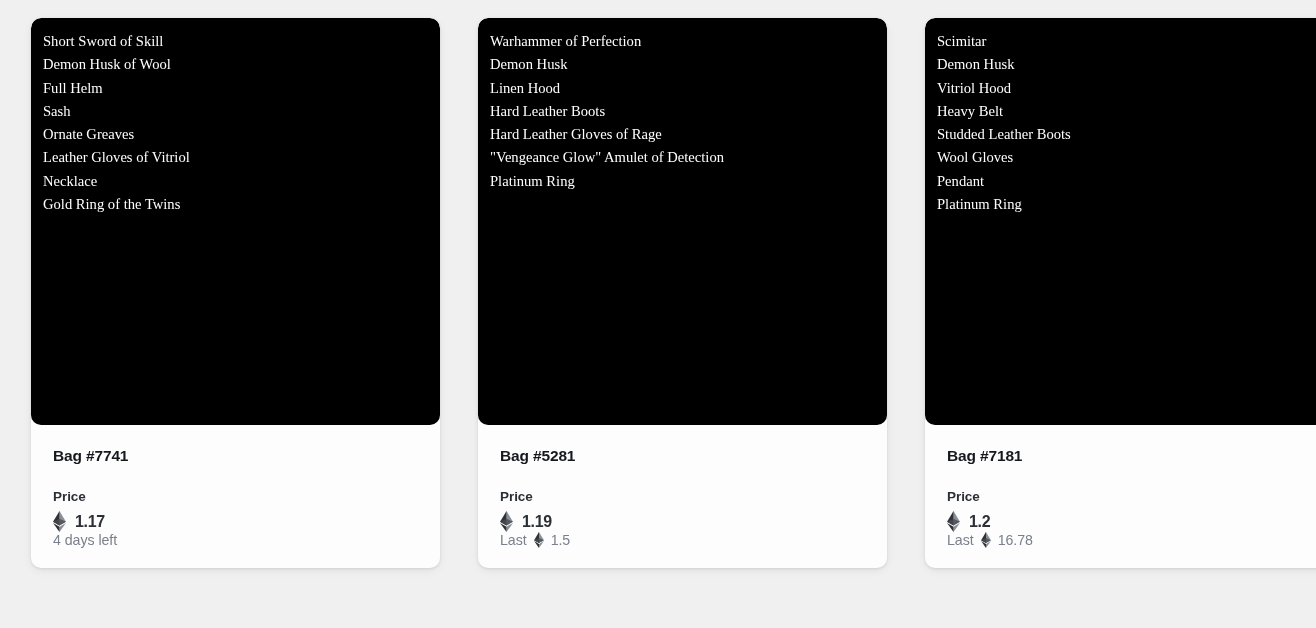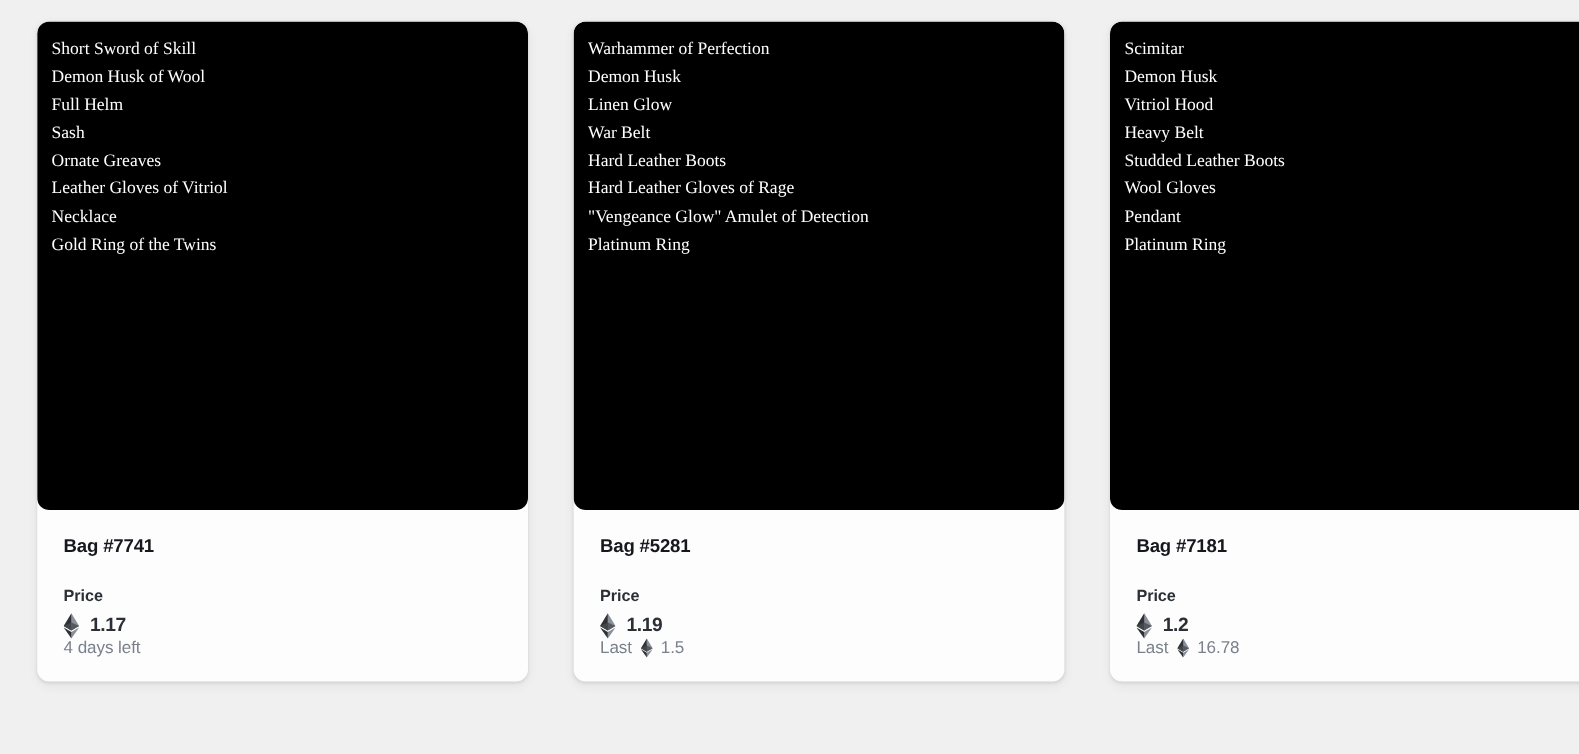--- a/index.html
+++ b/index.html
@@ -147,22 +147,21 @@
         <span class="meta-text">4 days left</span>
       </div>
     </div>
   </div>
 
   <div class="card">
     <div class="card-art">
       <ul class="item-list">
           <li>Warhammer of Perfection</li>
           <li>Demon Husk</li>
-          <li>Linen Glow</li>
-          <li>War Belt</li>
+          <li>Linen Hood</li>
           <li>Hard Leather Boots</li>
           <li>Hard Leather Gloves of Rage</li>
           <li>"Vengeance Glow" Amulet of Detection</li>
           <li>Platinum Ring</li>
         </ul>
     </div>
     <div class="card-body">
       <div class="bag-title">Bag #5281</div>
       <div class="price-label">Price</div>
       <div class="price-row">

